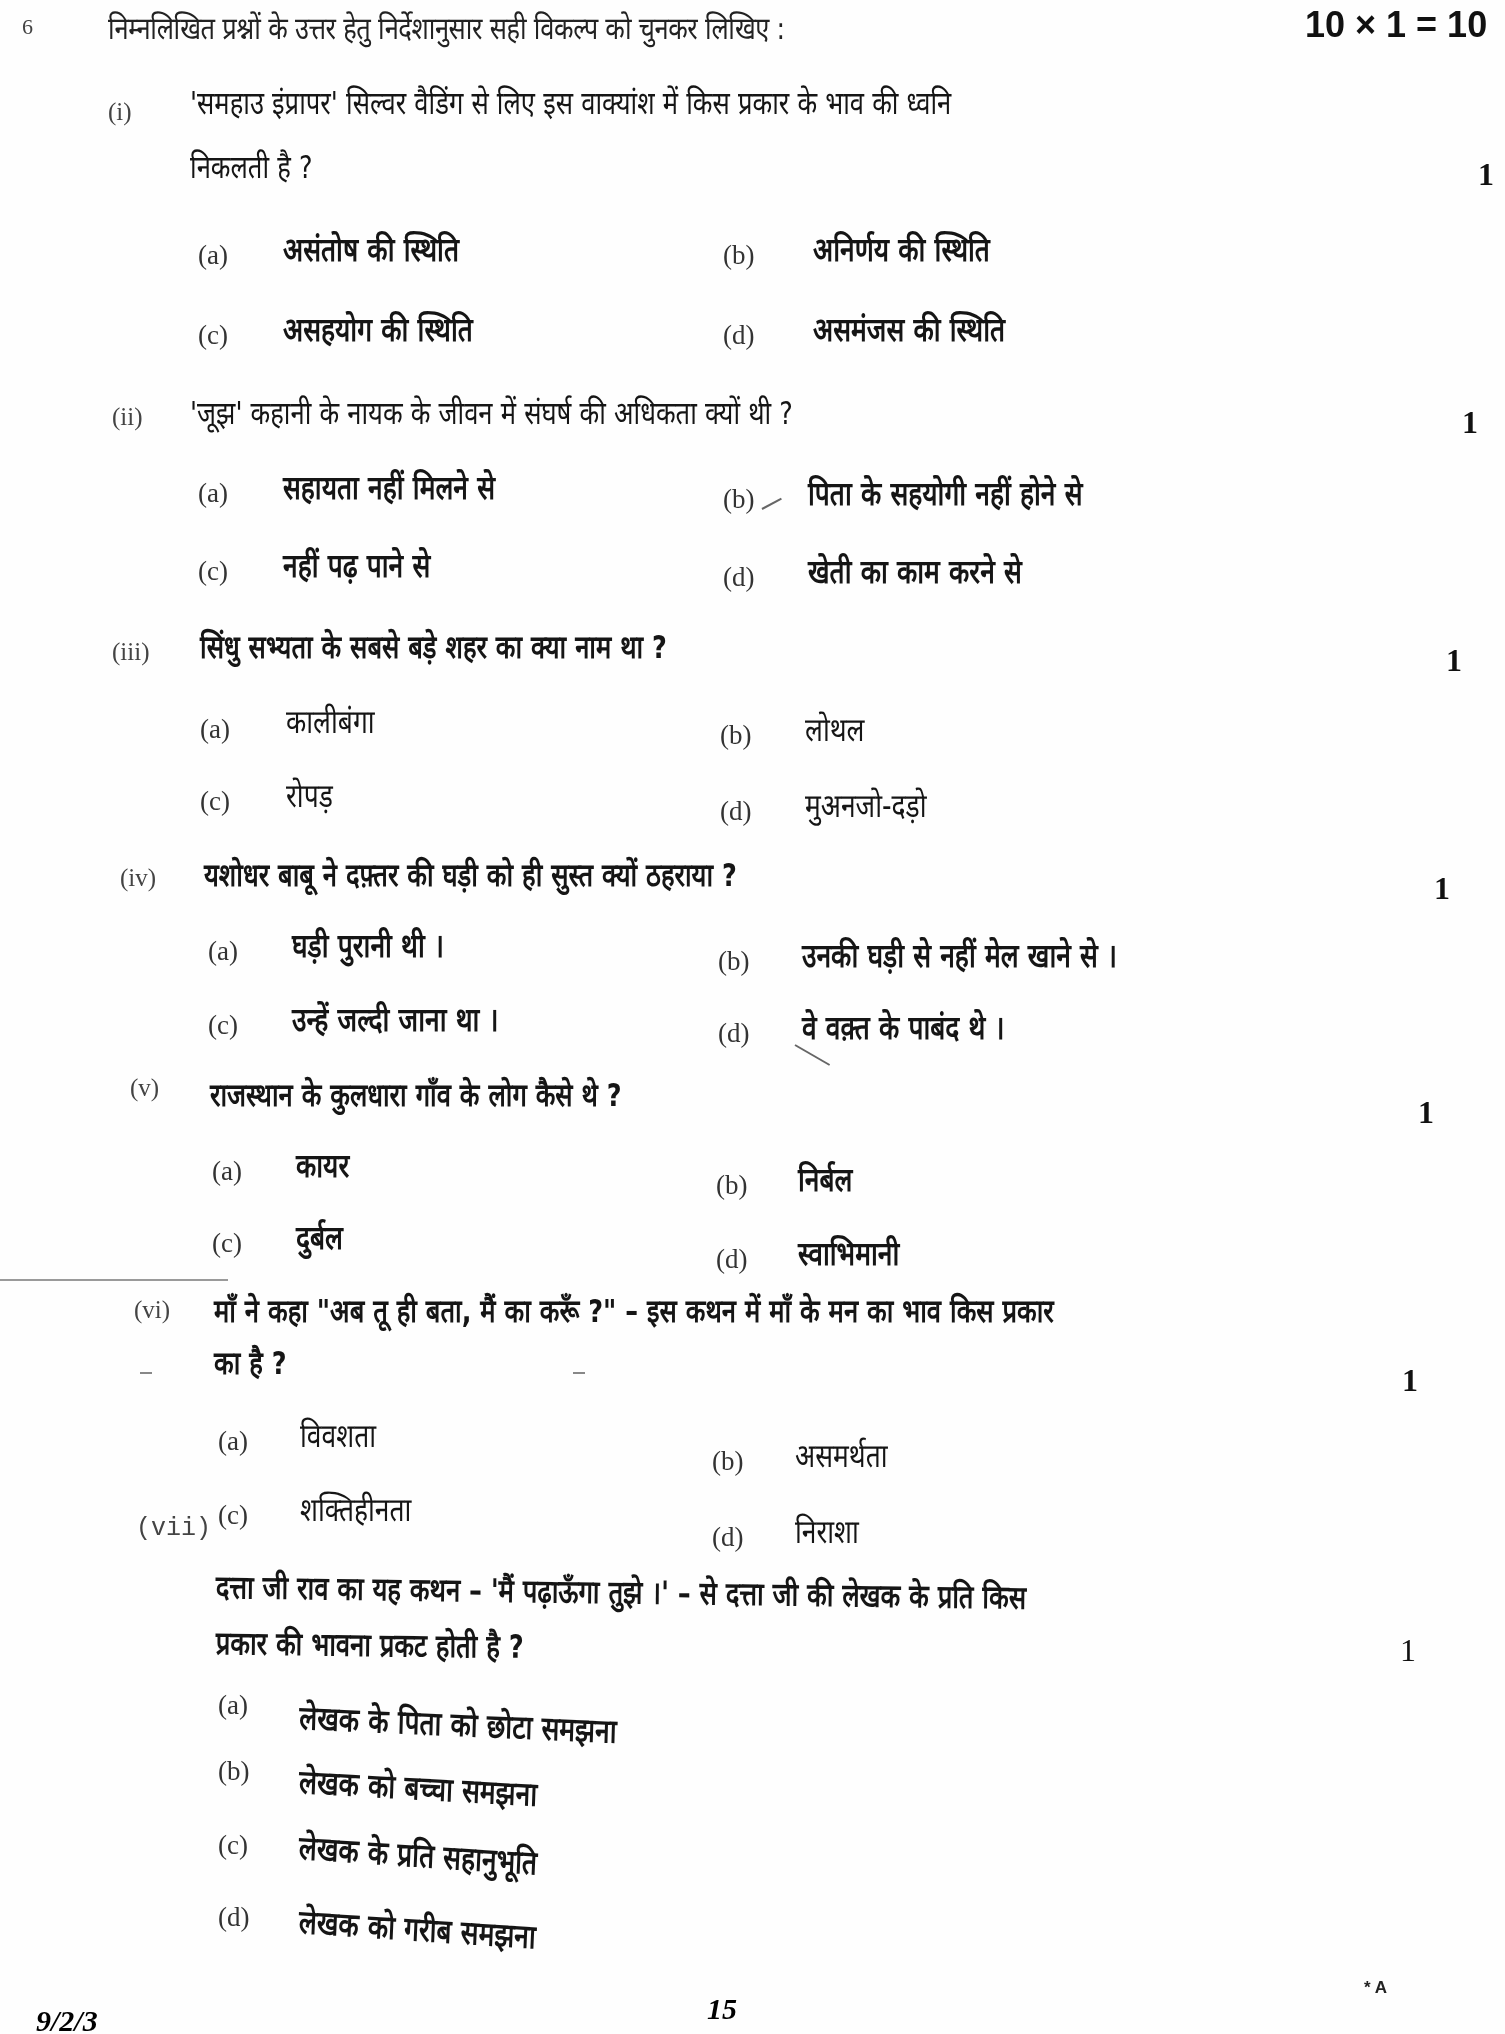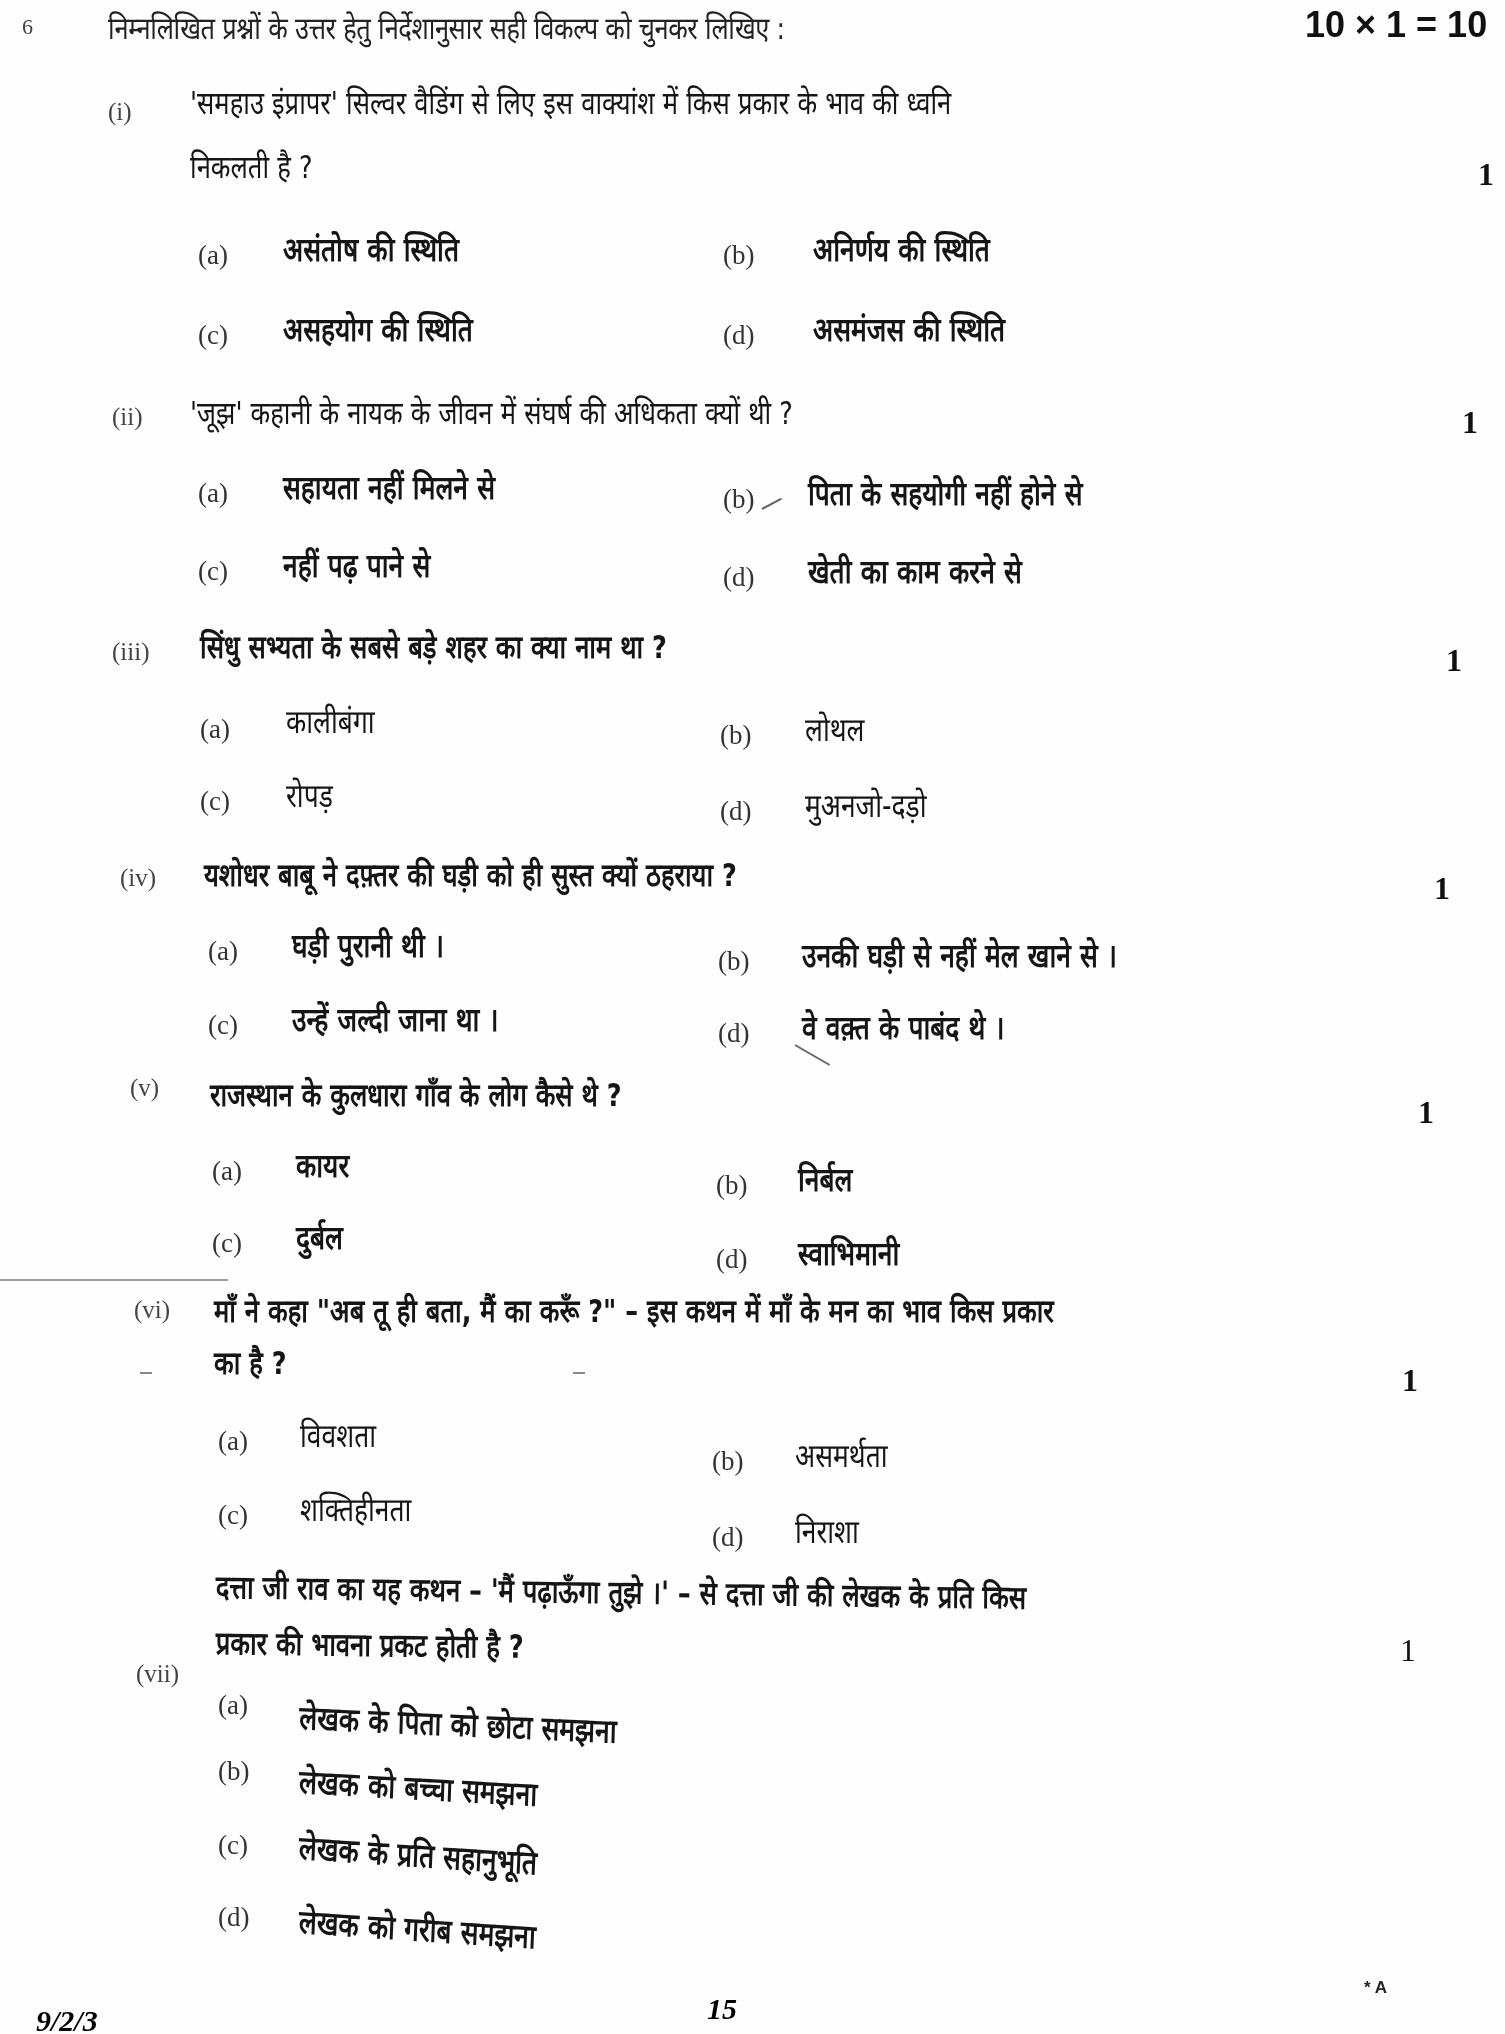--- a/index.html
+++ b/index.html
@@ -196,21 +196,21 @@
 
   <div class="abs opt-label" style="left:218px; top:1426px;">(a)</div>
   <div class="abs opt-text light" style="left:300px; top:1412px;">विवशता</div>
   <div class="abs opt-label" style="left:712px; top:1446px;">(b)</div>
   <div class="abs opt-text light" style="left:795px; top:1432px;">असमर्थता</div>
   <div class="abs opt-label" style="left:218px; top:1500px;">(c)</div>
   <div class="abs opt-text light" style="left:300px; top:1486px;">शक्तिहीनता</div>
   <div class="abs opt-label" style="left:712px; top:1522px;">(d)</div>
   <div class="abs opt-text light" style="left:795px; top:1508px;">निराशा</div>
 
-  <div class="abs sq-label" style="left:136px; top:1660px;">(vii)</div>
+  <div class="abs sq-label" style="left:136px; top:1514px;font-family:Liberation Mono, monospace;">(vii)</div>
   <div class="abs sq-text" style="left:216px; top:1564px; transform:scaleX(0.8) rotate(0.6deg);">दत्ता जी राव का यह कथन – 'मैं पढ़ाऊँगा तुझे ।' – से दत्ता जी की लेखक के प्रति किस</div>
   <div class="abs sq-text" style="left:216px; top:1620px; transform:scaleX(0.8) rotate(0.6deg);">प्रकार की भावना प्रकट होती है ?</div>
   <div class="abs mark" style="left:1400px; top:1632px; font-weight:normal;">1</div>
 
   <div class="abs opt-label" style="left:218px; top:1690px;">(a)</div>
   <div class="abs opt-text" style="left:300px; top:1694px; transform:scaleX(0.8) rotate(2deg);">लेखक के पिता को छोटा समझना</div>
   <div class="abs opt-label" style="left:218px; top:1756px;">(b)</div>
   <div class="abs opt-text" style="left:300px; top:1758px; transform:scaleX(0.8) rotate(2.5deg);">लेखक को बच्चा समझना</div>
   <div class="abs opt-label" style="left:218px; top:1830px;">(c)</div>
   <div class="abs opt-text" style="left:300px; top:1824px; transform:scaleX(0.8) rotate(3deg);">लेखक के प्रति सहानुभूति</div>

